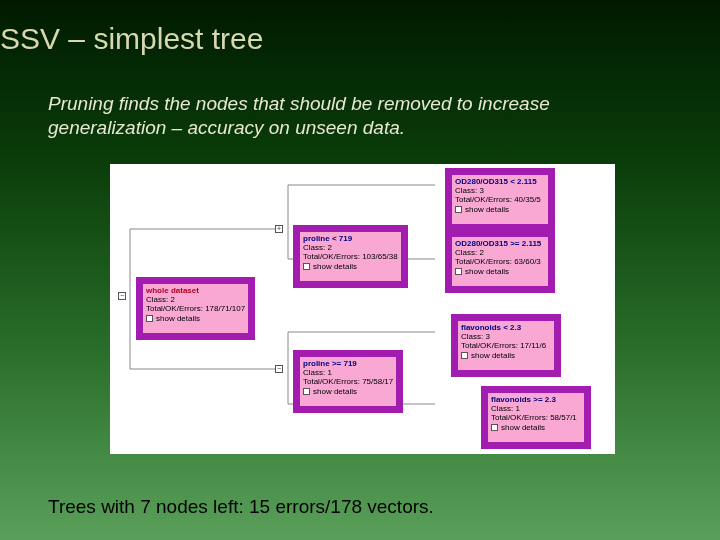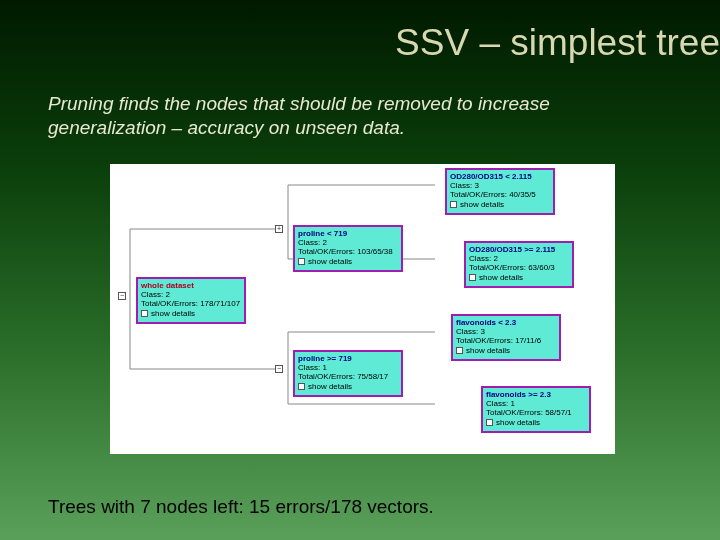--- a/index.html
+++ b/index.html
@@ -7,23 +7,23 @@
   body {
     background: linear-gradient(to bottom, #001a00 0%, #0a3d0a 30%, #2a6e2a 65%, #5aa05a 100%);
     font-family: Verdana, Geneva, sans-serif;
     position: relative;
   }
   .title {
     position: absolute;
     top: 22px;
     left: 0;
     width: 100%;
-    text-align: right;
+    text-align: left;
     color: #d8d8b0;
-    font-size: 37px;
+    font-size: 30px;
     font-weight: 400;
   }
   .subtitle {
     position: absolute;
     top: 92px;
     left: 48px;
     right: 48px;
     color: #e8e8d0;
     font-size: 19px;
     line-height: 1.25;
@@ -40,26 +40,26 @@
   .tree-img {
     position: absolute;
     top: 164px;
     left: 110px;
     width: 505px;
     height: 290px;
     background: #fff;
   }
   .node {
     position: absolute;
-    border: 2px solid #a21caf;
-    background: #5eead4;
+    border: 7px solid #a21caf;
+    background: #f9a8d4;
     font-family: Arial, sans-serif;
     font-size: 8px;
     line-height: 1.15;
-    padding: 2px 3px 4px 3px;
+    padding: 2px 3px 10px 3px;
     min-width: 110px;
   }
   .node .header {
     color: #000080;
     font-weight: bold;
     display: block;
   }
   .node.root .header { color: #b00020; }
   .node.normal .header { color: #000080; }
   .node .line2, .node .line3 {
@@ -148,21 +148,21 @@
     <span class="line3"><span class="cb"></span><span>show details</span></span>
   </div>
 
   <div class="node normal" style="top:4px; left:335px;">
     <span class="header">OD280/OD315 &lt; 2.115</span>
     <span class="line2">Class: 3</span>
     <span class="line3">Total/OK/Errors: 40/35/5</span>
     <span class="line3"><span class="cb"></span><span>show details</span></span>
   </div>
 
-  <div class="node normal" style="top:77px; left:335px;margin-left:19px;">
+  <div class="node normal" style="top:66px; left:335px;">
     <span class="header">OD280/OD315 &gt;= 2.115</span>
     <span class="line2">Class: 2</span>
     <span class="line3">Total/OK/Errors: 63/60/3</span>
     <span class="line3"><span class="cb"></span><span>show details</span></span>
   </div>
 
   <div class="node normal" style="top:150px; left:335px;margin-left:6px;">
     <span class="header">flavonoids &lt; 2.3</span>
     <span class="line2">Class: 3</span>
     <span class="line3">Total/OK/Errors: 17/11/6</span>

